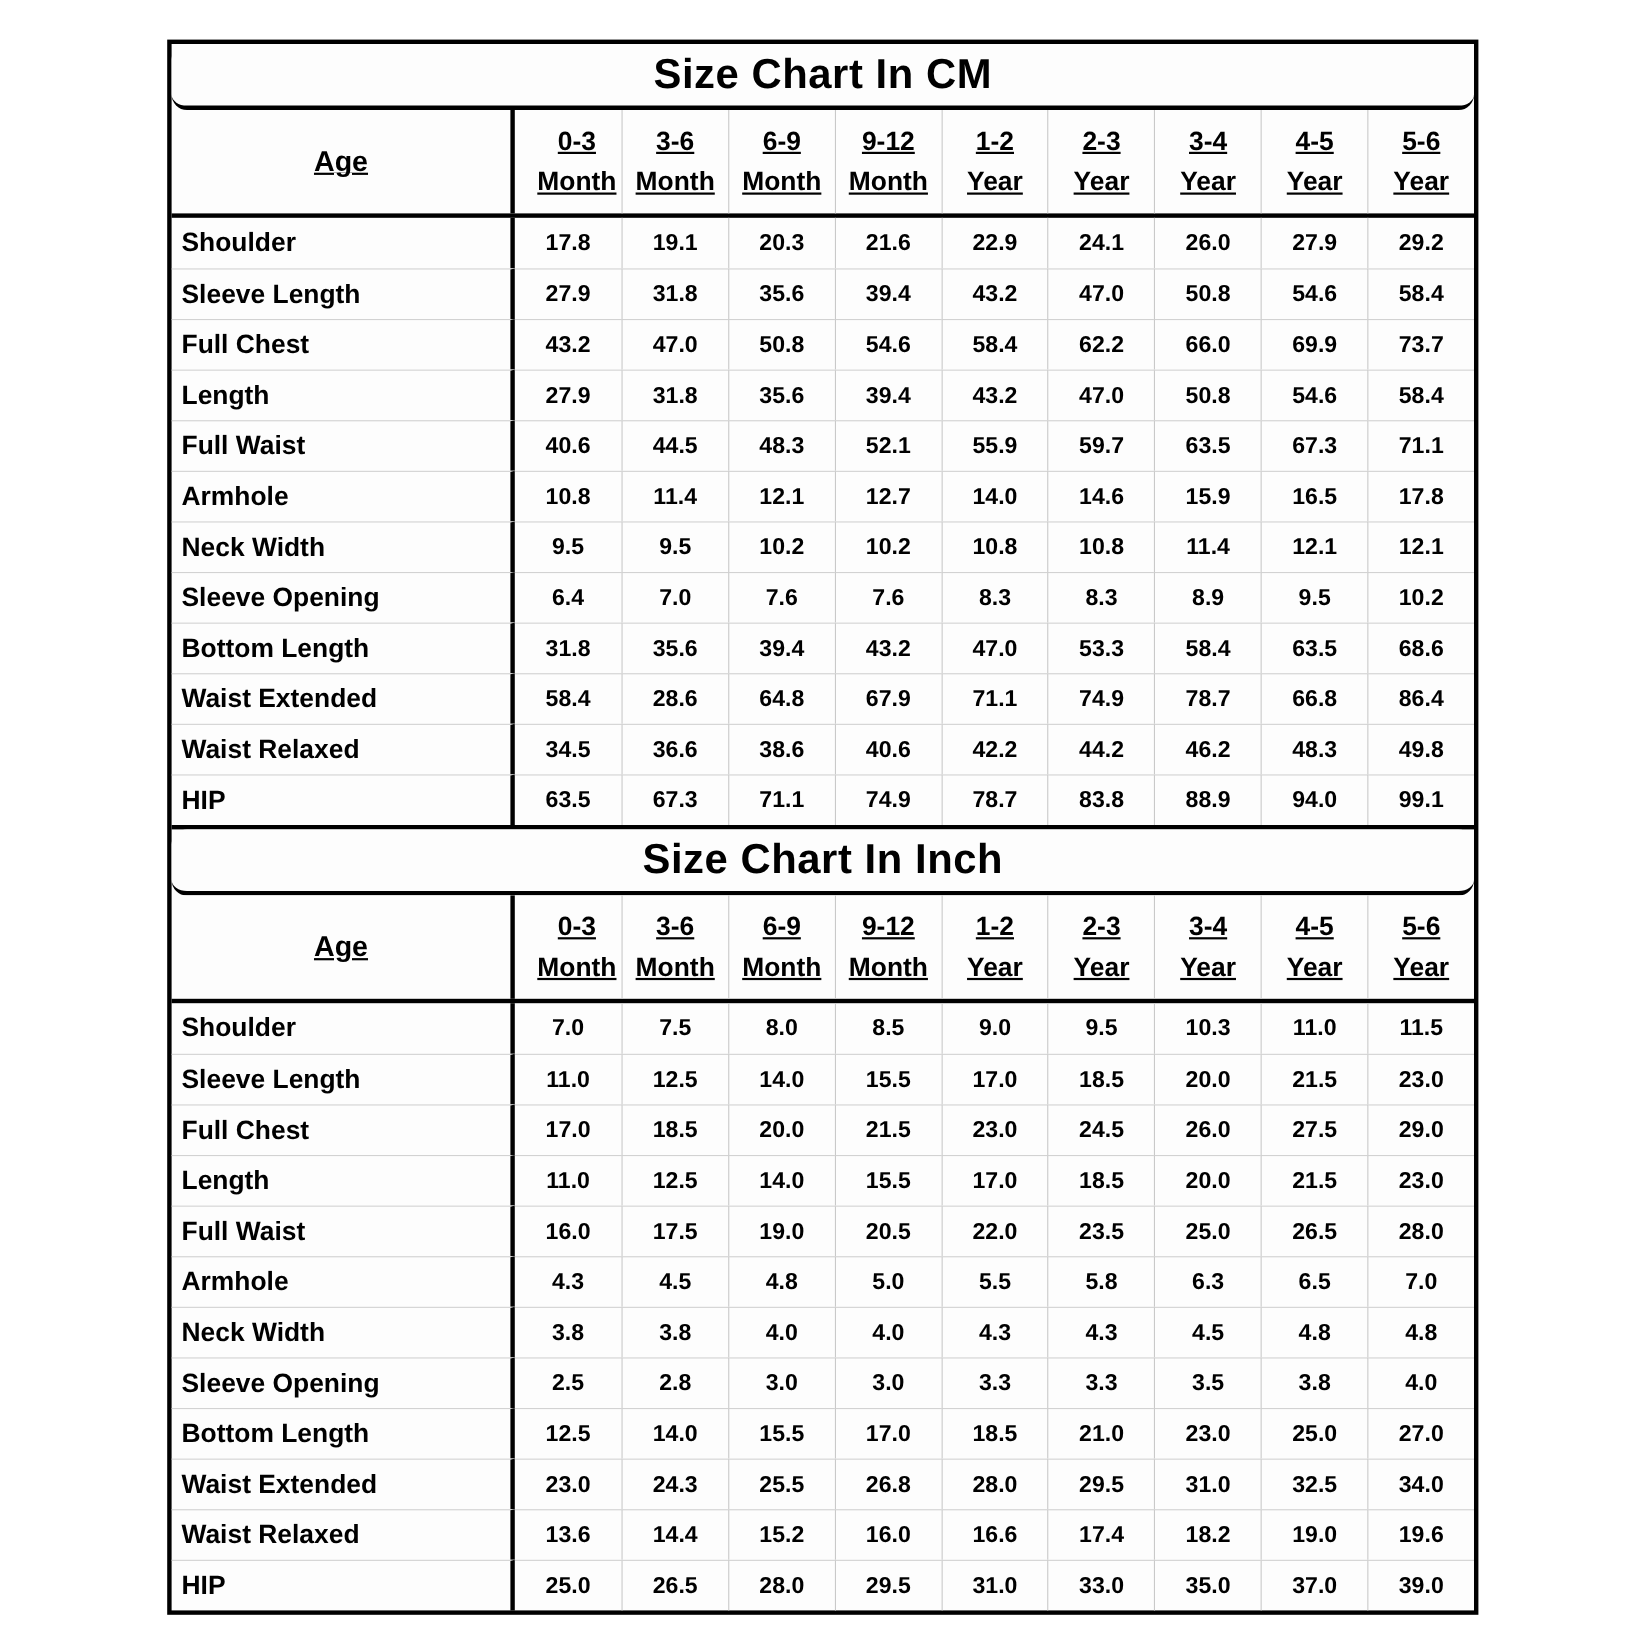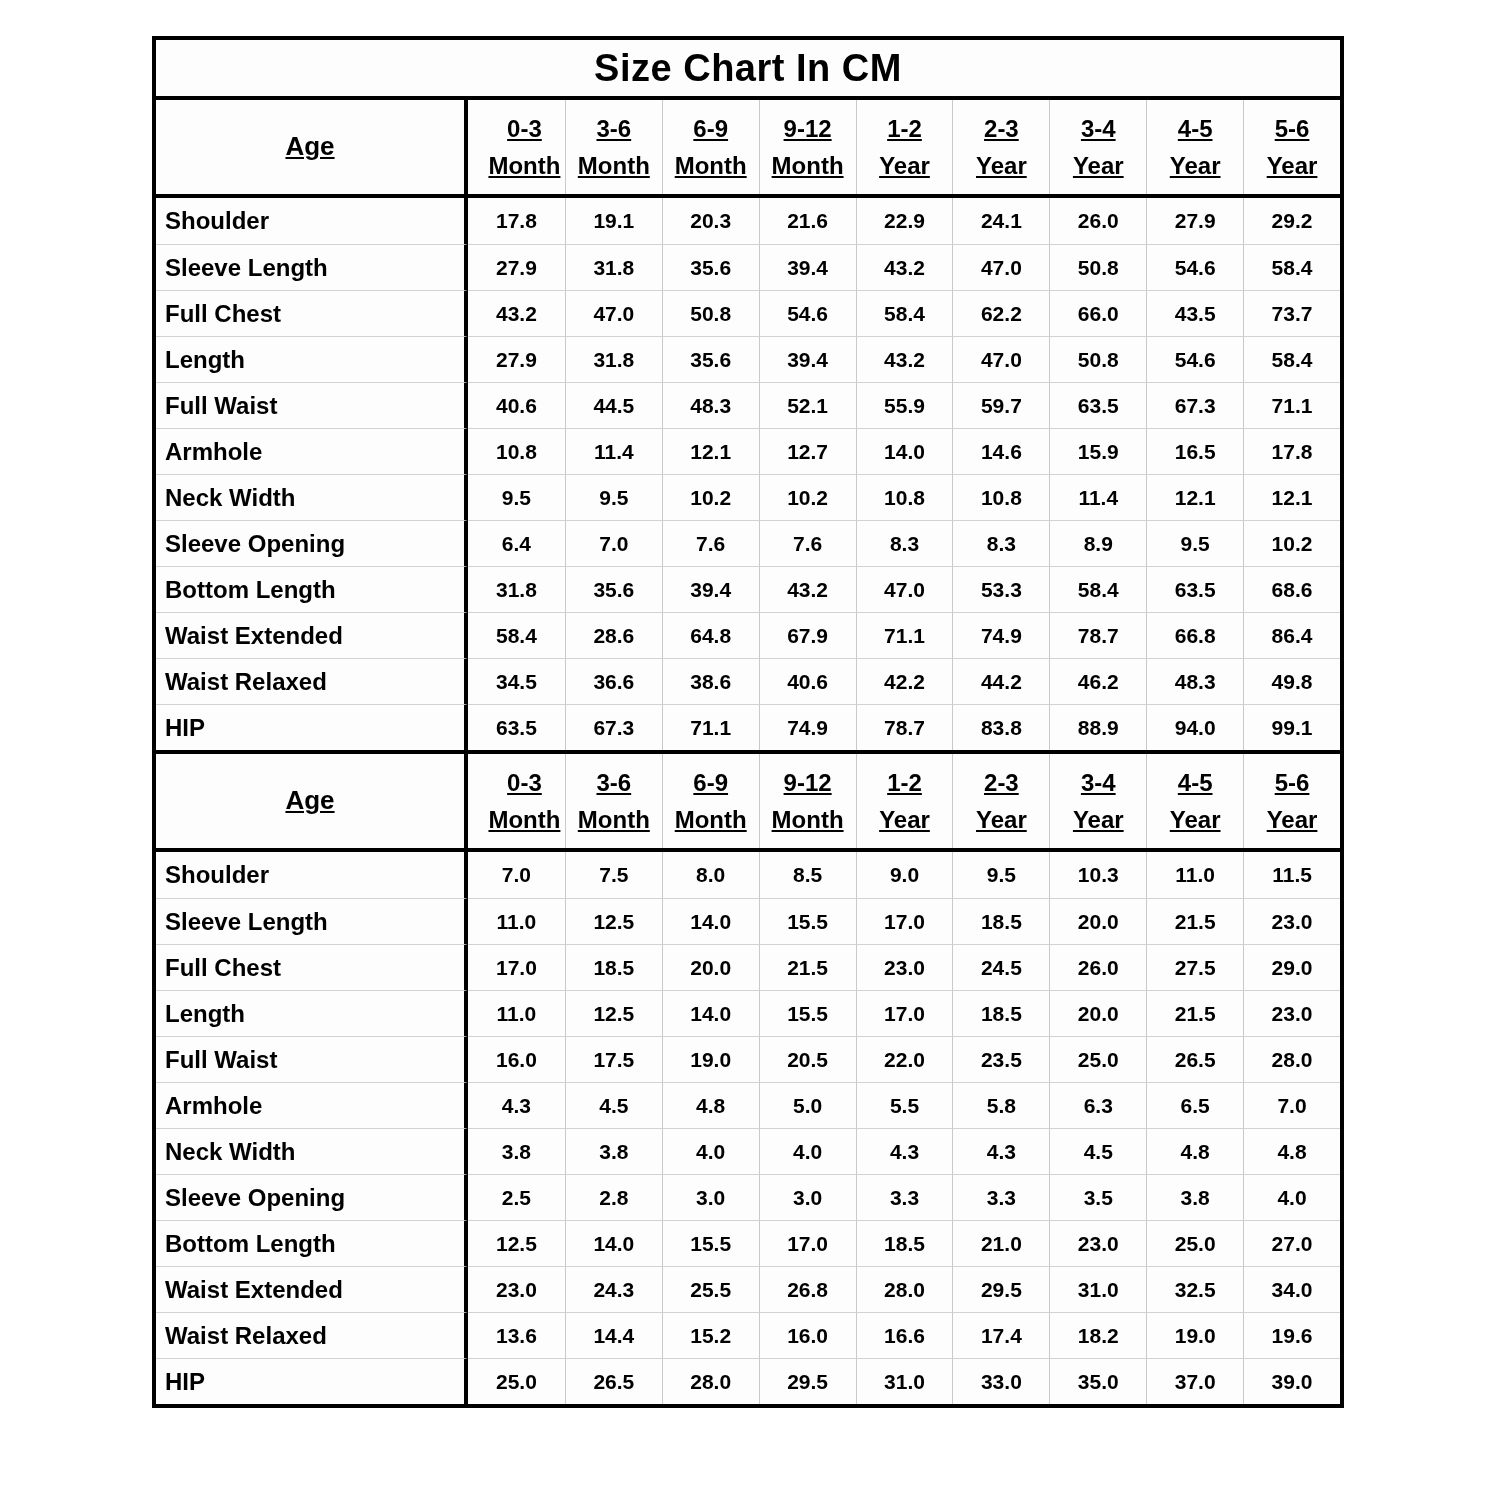--- a/index.html
+++ b/index.html
@@ -30,20 +30,21 @@
   }
   .table-title {
     height: 56px;
     display: flex;
     align-items: center;
     justify-content: center;
     font-size: 38px;
     letter-spacing: 0.5px;
     border-bottom: 4px solid #000000;
     background: #fdfdfd;
+    border-radius: 14px;
   }
   .grid-row {
     display: grid;
     grid-template-columns: 312px repeat(9, 1fr);
   }
   .header-row {
     border-bottom: 4px solid #000000;
     text-decoration: underline;
   }
   .header-cell {
@@ -165,21 +166,21 @@
           </div>
           <div class="grid-row body-row">
             <div class="cell label-cell">Full Chest</div>
             <div class="cell value-cell">43.2</div>
             <div class="cell value-cell">47.0</div>
             <div class="cell value-cell">50.8</div>
             <div class="cell value-cell">54.6</div>
             <div class="cell value-cell">58.4</div>
             <div class="cell value-cell">62.2</div>
             <div class="cell value-cell">66.0</div>
-            <div class="cell value-cell">43.5</div>
+            <div class="cell value-cell">69.9</div>
             <div class="cell value-cell">73.7</div>
           </div>
           <div class="grid-row body-row">
             <div class="cell label-cell">Length</div>
             <div class="cell value-cell">27.9</div>
             <div class="cell value-cell">31.8</div>
             <div class="cell value-cell">35.6</div>
             <div class="cell value-cell">39.4</div>
             <div class="cell value-cell">43.2</div>
             <div class="cell value-cell">47.0</div>
@@ -280,20 +281,21 @@
             <div class="cell value-cell">78.7</div>
             <div class="cell value-cell">83.8</div>
             <div class="cell value-cell">88.9</div>
             <div class="cell value-cell">94.0</div>
             <div class="cell value-cell">99.1</div>
           </div>
         </div>
     </section>
 
     <section class="size-table">
+      <div class="table-title">Size Chart In Inch</div>
       <div class="grid-row header-row">
           <div class="header-cell corner-cell">Age</div>
           <div class="header-cell">
             <span class="range-line">0-3</span>
             <span class="unit-line">Month</span>
           </div>
           <div class="header-cell">
             <span class="range-line">3-6</span>
             <span class="unit-line">Month</span>
           </div>

